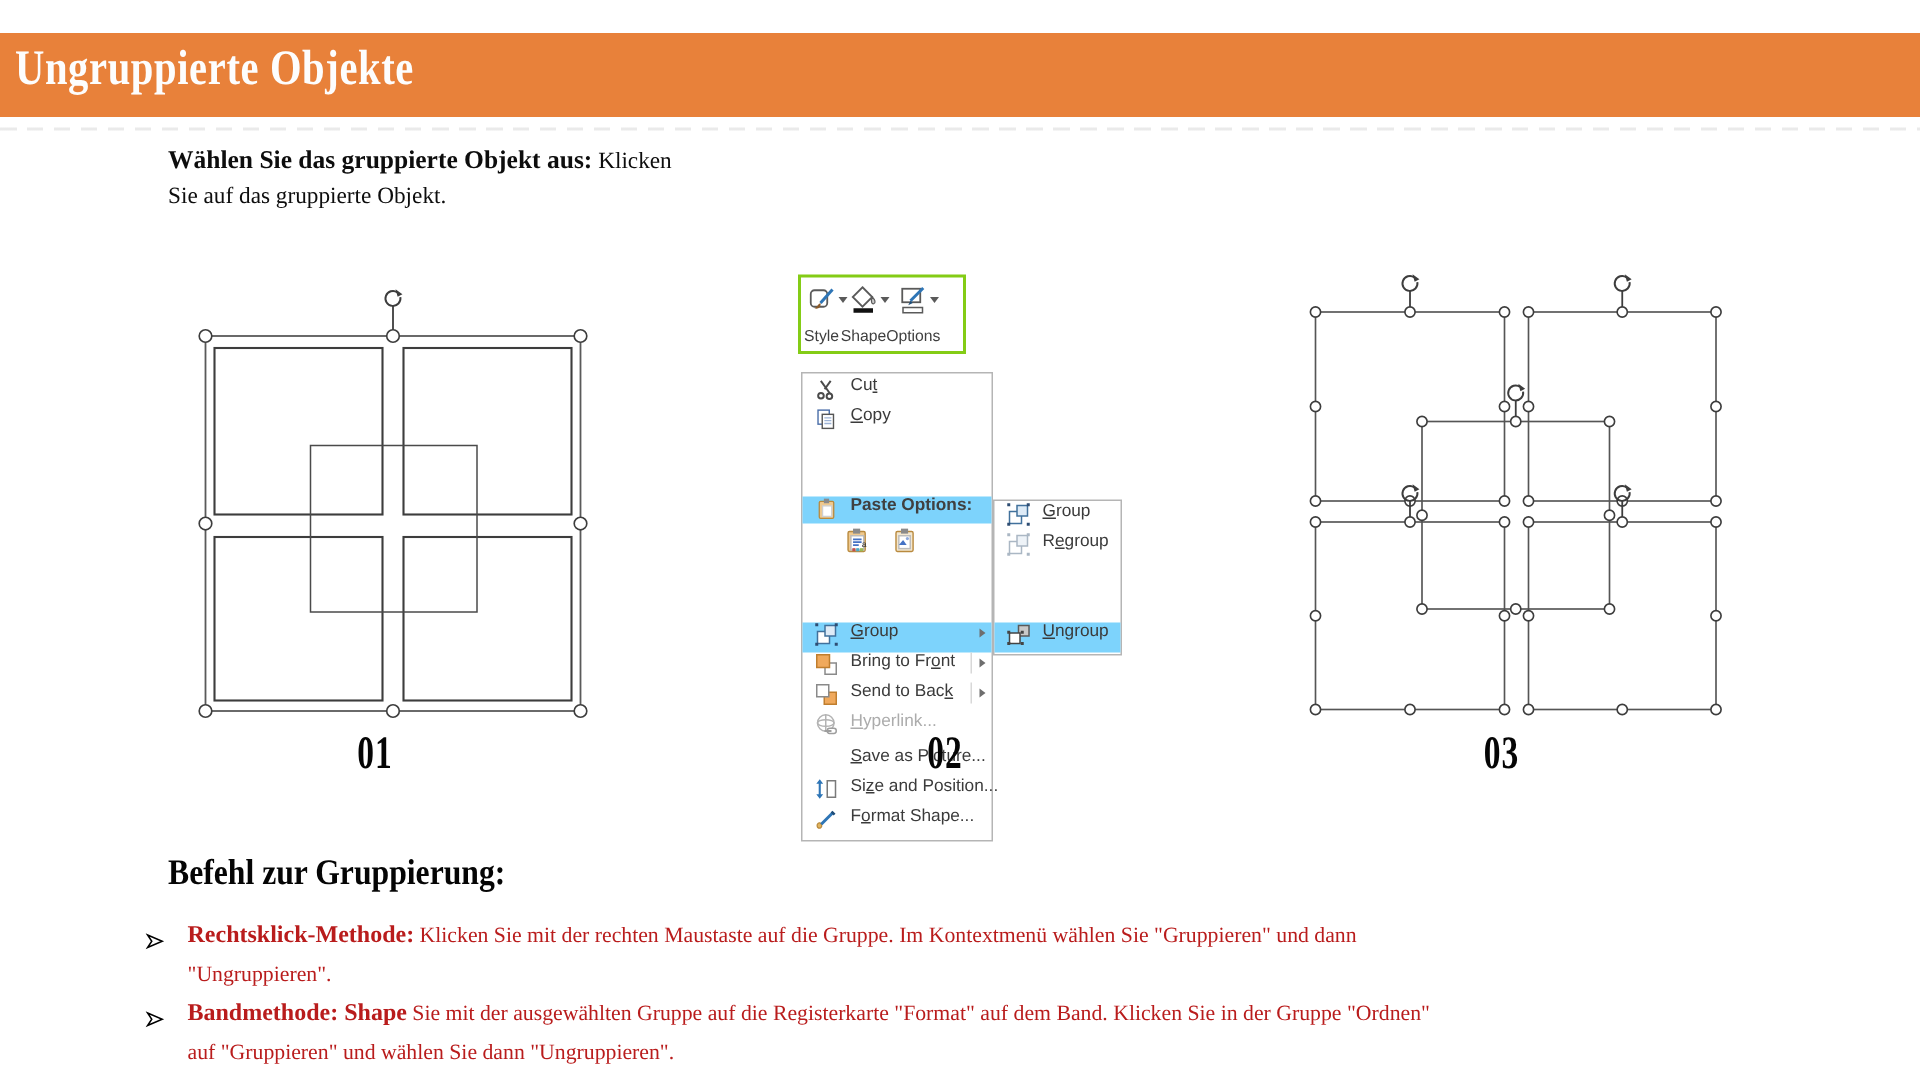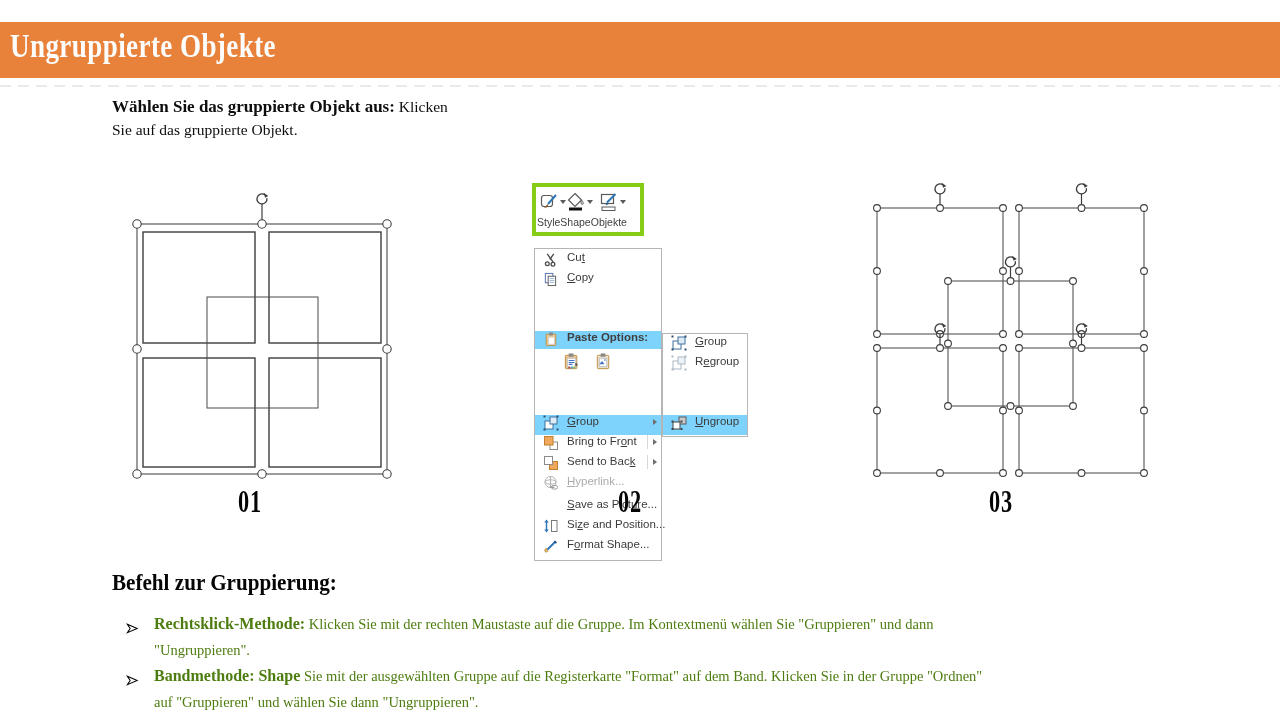--- a/index.html
+++ b/index.html
@@ -38,21 +38,21 @@
   #label01 { left:215px; top:484px; }
   #label02 { left:595px; top:484px; }
   #label03 { left:966px; top:484px; }
   
   .fig-svg { position:absolute; }
   #fig01 { left:120px; top:183px; }
   #fig03 { left:868px; top:178px; }
   
   .mini-toolbar {
     position:absolute; left:532px; top:183px; width:112px; height:53px;
-    background:#fff; border:4px solid #84cc16; display:flex; padding:3px 15px 1px 1px;
+    background:#fff; border:2px solid #84cc16; display:flex; padding:3px 15px 1px 1px;
     font-family:"Liberation Sans", sans-serif;
   }
   .mt-btn {
     flex:1; display:flex; flex-direction:column; align-items:center;
     justify-content:space-between; padding:2px 0 3px 0; cursor:default;
   }
   .mt-iconwrap { position:relative; width:20px; height:20px; }
   .mt-caret {
     position:absolute; right:-7px; top:8px; width:0; height:0;
     border-left:3px solid transparent; border-right:3px solid transparent;
@@ -91,22 +91,22 @@
     font-family:"Liberation Sans", sans-serif; font-size:11.5px; color:#3b3b3b;
   }
   .submenu .menu-item { height:20px; }
   
   .section-heading {
     position:absolute; left:112px; top:569px;
     font:bold 24px "Liberation Serif", serif; white-space:nowrap;
     transform:scaleX(0.88); transform-origin:left top; color:#050505;
   }
   .method-list {
-    position:absolute; left:126px; top:611px; width:862px;
-    list-style:none; font-size:14.5px; line-height:26px; color:#4d7c0f;
+    position:absolute; left:97px; top:611px; width:862px;
+    list-style:none; font-size:14.5px; line-height:26px; color:#b91c1c;
   }
   .method-list li { position:relative; padding-left:28px; }
   .bullet-icon { position:absolute; left:0; top:6px; width:13px; height:13px; }
   .method-lead { font-weight:bold; font-size:16px; }
 </style>
 </head>
 <body>
 
 <div id="stage">
 
@@ -154,21 +154,21 @@
             </svg></span><span class="mt-caret"></span></span>
         <span class="mt-label">Shape</span>
       </div>
       <div class="mt-btn">
         <span class="mt-iconwrap"><span class=""><svg width="20" height="20" viewBox="0 0 20 20">
               <rect x="2.5" y="2.5" width="12" height="9" fill="#fff" stroke="#5a5a5a" stroke-width="1.2"></rect>
               <path d="M16.5 2 L8 10.5" stroke="#2E75B6" stroke-width="2"></path>
               <path d="M8 10.5 l-1.5 3 l3 -1.5 Z" fill="#1F4E79"></path>
               <rect x="3" y="15" width="13" height="3.5" fill="#fff" stroke="#5a5a5a"></rect>
             </svg></span><span class="mt-caret"></span></span>
-        <span class="mt-label">Objekte</span>
+        <span class="mt-label">Options</span>
       </div>
     </div>
   <div class="context-menu">
       <div class="menu-item">
         <span class="mi-icon">
           <svg width="15" height="15" viewBox="0 0 16 16">
             <g stroke="#4a4a4a" stroke-width="1.4" fill="none">
               <path d="M4.5 2 L11 11"></path>
               <path d="M11.5 2 L7.2 8"></path>
               <circle cx="4.6" cy="12.6" r="2"></circle>

